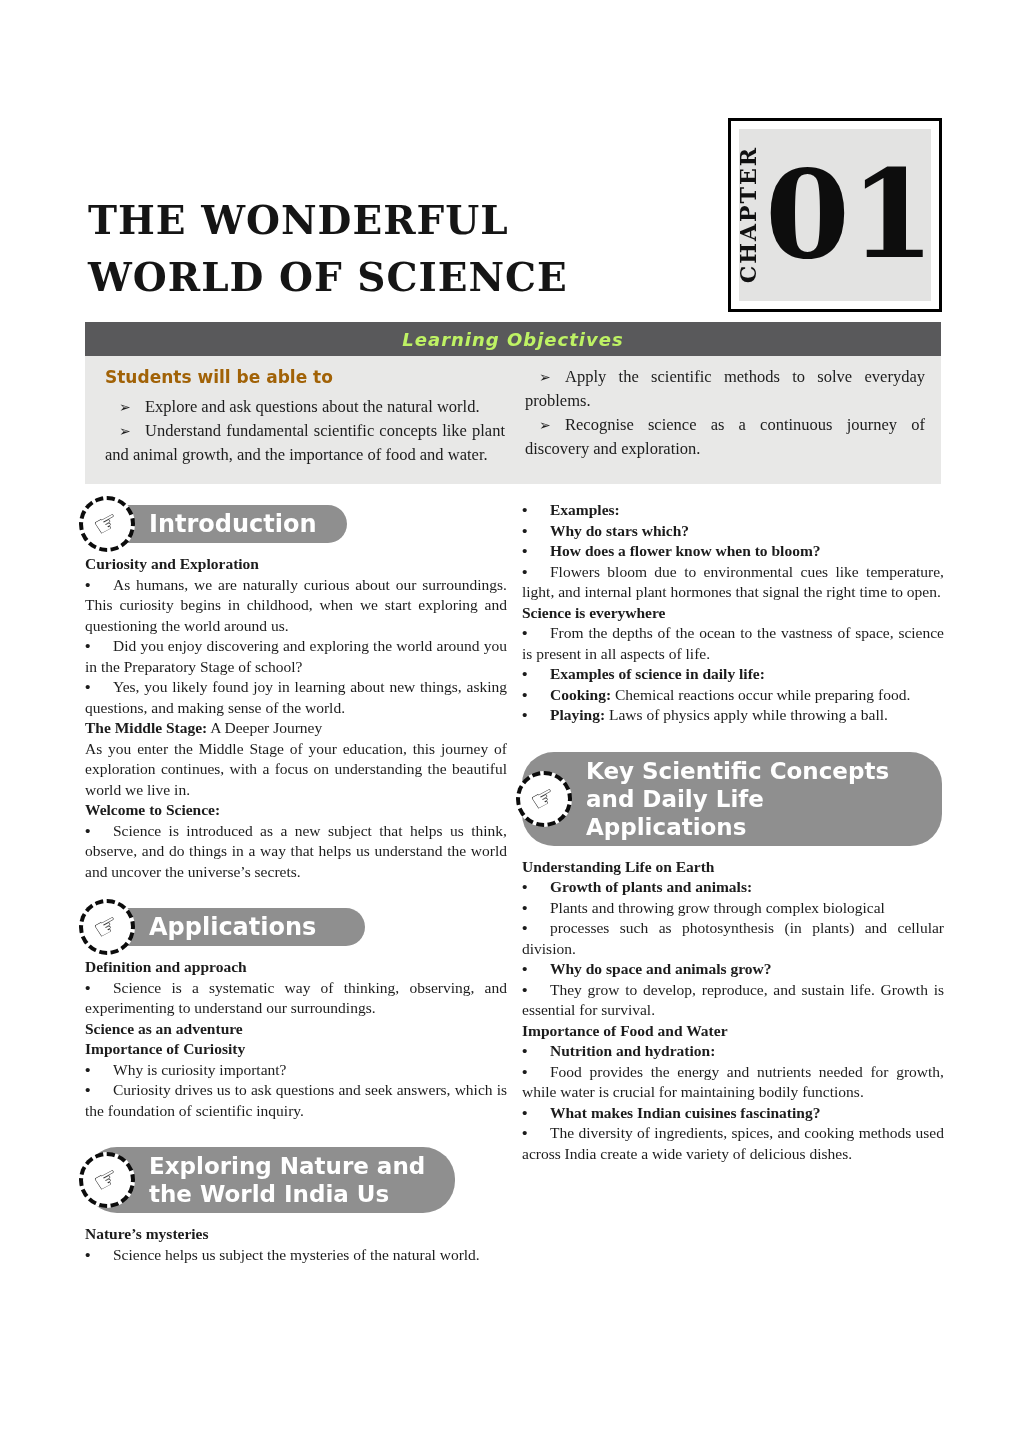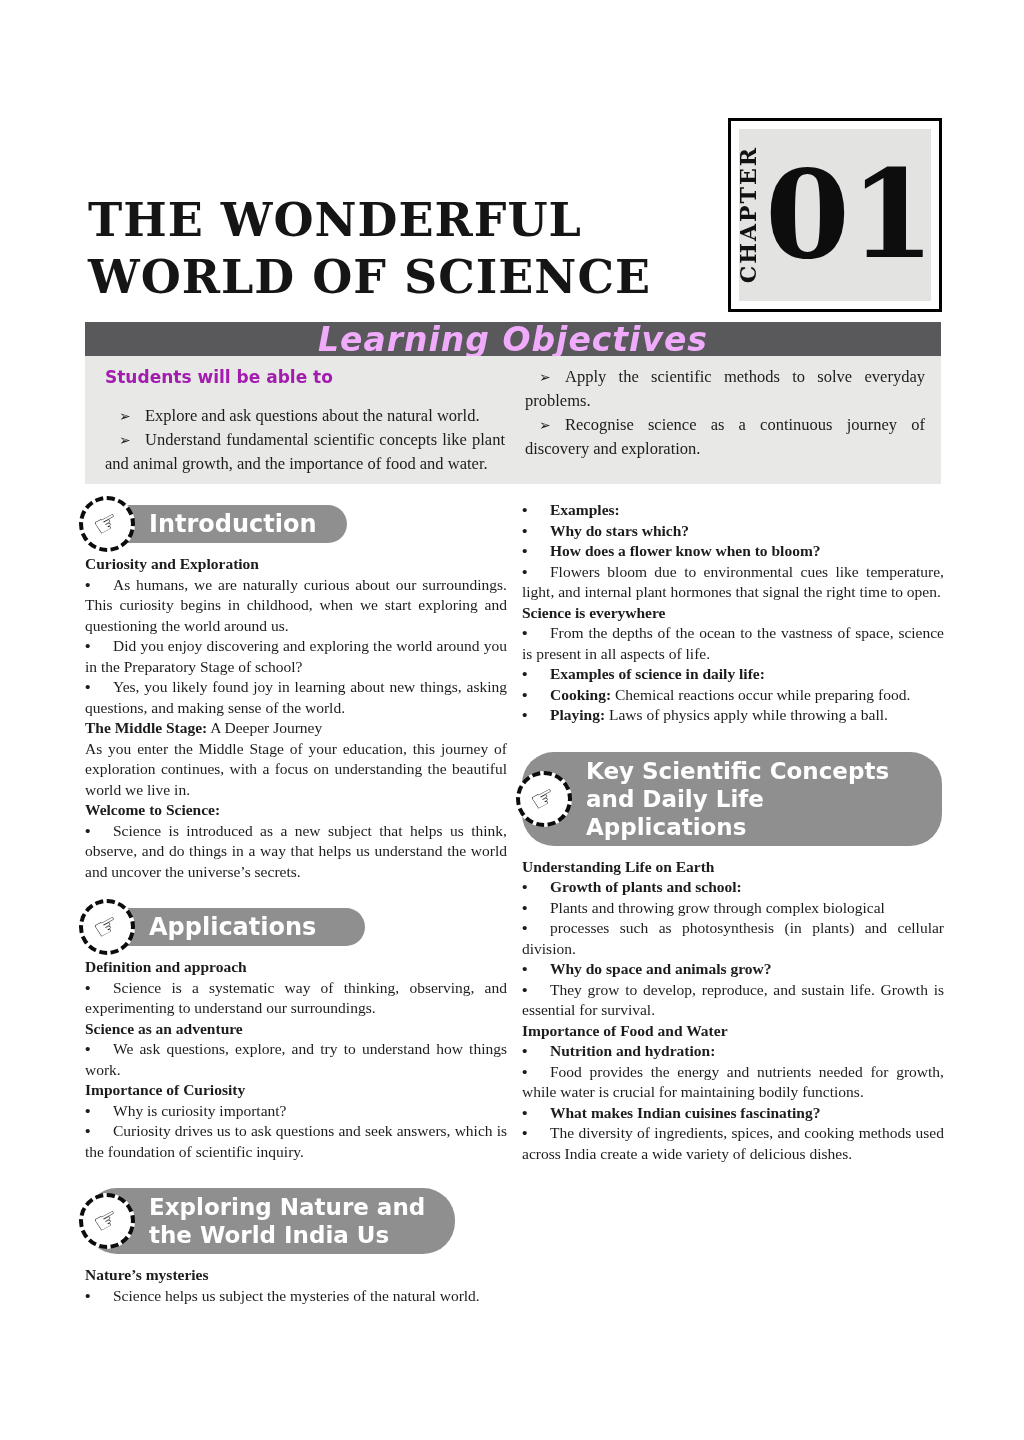--- a/index.html
+++ b/index.html
@@ -1,40 +1,40 @@
 <!DOCTYPE html>
 <html><head>
 <meta charset="utf-8">
 <style>
   html,body{margin:0;padding:0;background:#fff;}
   #page{position:relative;width:1024px;height:1440px;background:#ffffff;overflow:hidden;
         font-family:"Liberation Serif",serif;color:#1c1c1c;}
 
   
   #title{position:absolute;left:88px;top:192px;width:620px;
-         font-family:"DejaVu Serif",serif;font-weight:800;font-size:46px;line-height:57px;
+         font-family:"DejaVu Serif",serif;font-weight:800;font-size:39px;line-height:57px;
          letter-spacing:1px;color:#151515;}
   #chapterBox{position:absolute;left:728px;top:118px;width:214px;height:194px;
               border:3px solid #000;background:#fff;box-sizing:border-box;padding:8px;}
   #chapterInner{width:100%;height:100%;background:#e3e3e2;display:flex;align-items:center;justify-content:center;}
   #chapterLabel{writing-mode:vertical-rl;transform:rotate(180deg);
                 font-family:"DejaVu Serif",serif;font-weight:700;font-size:22px;letter-spacing:2px;color:#111;}
   #chapterNum{font-family:"DejaVu Serif",serif;font-weight:800;font-size:122px;line-height:0.95;color:#0d0d0d;margin-left:4px;text-align:center;}
 
   
   #loBar{position:absolute;left:85px;top:322px;width:856px;height:34px;background:#59595b;
          display:flex;align-items:center;justify-content:center;}
   #loBar .t{font-family:"DejaVu Sans",sans-serif;font-style:italic;font-weight:800;
-            font-size:33px;color:#f0abfc;letter-spacing:1px;}
+            font-size:18px;color:#bef264;letter-spacing:1px;}
   #loPanel{position:absolute;left:85px;top:356px;width:856px;height:128px;background:#e8e8e7;
            box-sizing:border-box;padding:9px 16px 8px 20px;display:flex;gap:20px;overflow:hidden;
            font-size:16.5px;line-height:24px;}
   .loCol{flex:1 1 0;text-align:justify;}
   #loHeading{font-family:"DejaVu Sans",sans-serif;font-weight:700;font-size:17px;
-             text-align:left;margin-bottom:15px;color:#a21caf;}
+             text-align:left;margin-bottom:6px;color:#a16207;}
   .lo-item{text-indent:14px;}
   .lo-item .arr{display:inline-block;width:26px;text-indent:0;
                 font-family:"DejaVu Sans",sans-serif;font-size:14px;}
 
   
   .col{position:absolute;width:422px;font-size:15.5px;line-height:20.5px;}
   #colLeft{left:85px;top:505px;}
   #colRight{left:522px;top:500px;}
 
   
@@ -123,21 +123,20 @@
       <span class="picon">
           <span class="hand">☞</span>
         </span>
       <span class="line1">Applications</span>
 
     </div>
     <div>
         <div class="blk h"><span class="bd">Definition and approach</span></div>
         <div class="blk b"><span class="dot">•</span><span>Science is a systematic way of thinking, observing, and experimenting to understand our surroundings.</span></div>
         <div class="blk h"><span class="bd">Science as an adventure</span></div>
-        <div class="blk b"><span class="dot">•</span><span>We ask questions, explore, and try to understand how things work.</span></div>
         <div class="blk h"><span class="bd">Importance of Curiosity</span></div>
         <div class="blk b"><span class="dot">•</span><span>Why is curiosity important?</span></div>
         <div class="blk b"><span class="dot">•</span><span>Curiosity drives us to ask questions and seek answers, which is the foundation of scientific inquiry.</span></div>
       </div>
 
     <div class="pill two mt">
       <span class="picon">
           <span class="hand">☞</span>
         </span>
       <span class="line1">Exploring Nature and</span>
@@ -164,21 +163,21 @@
 
     <div class="pill two wide mt">
       <span class="picon">
           <span class="hand">☞</span>
         </span>
       <span class="line1">Key Scientific Concepts</span>
       <span class="line2">and Daily Life Applications</span>
     </div>
     <div>
         <div class="blk h"><span class="bd">Understanding Life on Earth</span></div>
-        <div class="blk b"><span class="dot">•</span><span class="bd">Growth of plants and school:</span></div>
+        <div class="blk b"><span class="dot">•</span><span class="bd">Growth of plants and animals:</span></div>
         <div class="blk b"><span class="dot">•</span><span>Plants and throwing grow through complex biological</span></div>
         <div class="blk b"><span class="dot">•</span><span>processes such as photosynthesis (in plants) and cellular division.</span></div>
         <div class="blk b"><span class="dot">•</span><span class="bd">Why do space and animals grow?</span></div>
         <div class="blk b"><span class="dot">•</span><span>They grow to develop, reproduce, and sustain life. Growth is essential for survival.</span></div>
         <div class="blk h"><span class="bd">Importance of Food and Water</span></div>
         <div class="blk b"><span class="dot">•</span><span class="bd">Nutrition and hydration:</span></div>
         <div class="blk b"><span class="dot">•</span><span>Food provides the energy and nutrients needed for growth, while water is crucial for maintaining bodily functions.</span></div>
         <div class="blk b"><span class="dot">•</span><span class="bd">What makes Indian cuisines fascinating?</span></div>
         <div class="blk b"><span class="dot">•</span><span>The diversity of ingredients, spices, and cooking methods used across India create a wide variety of delicious dishes.</span></div>
       </div>

